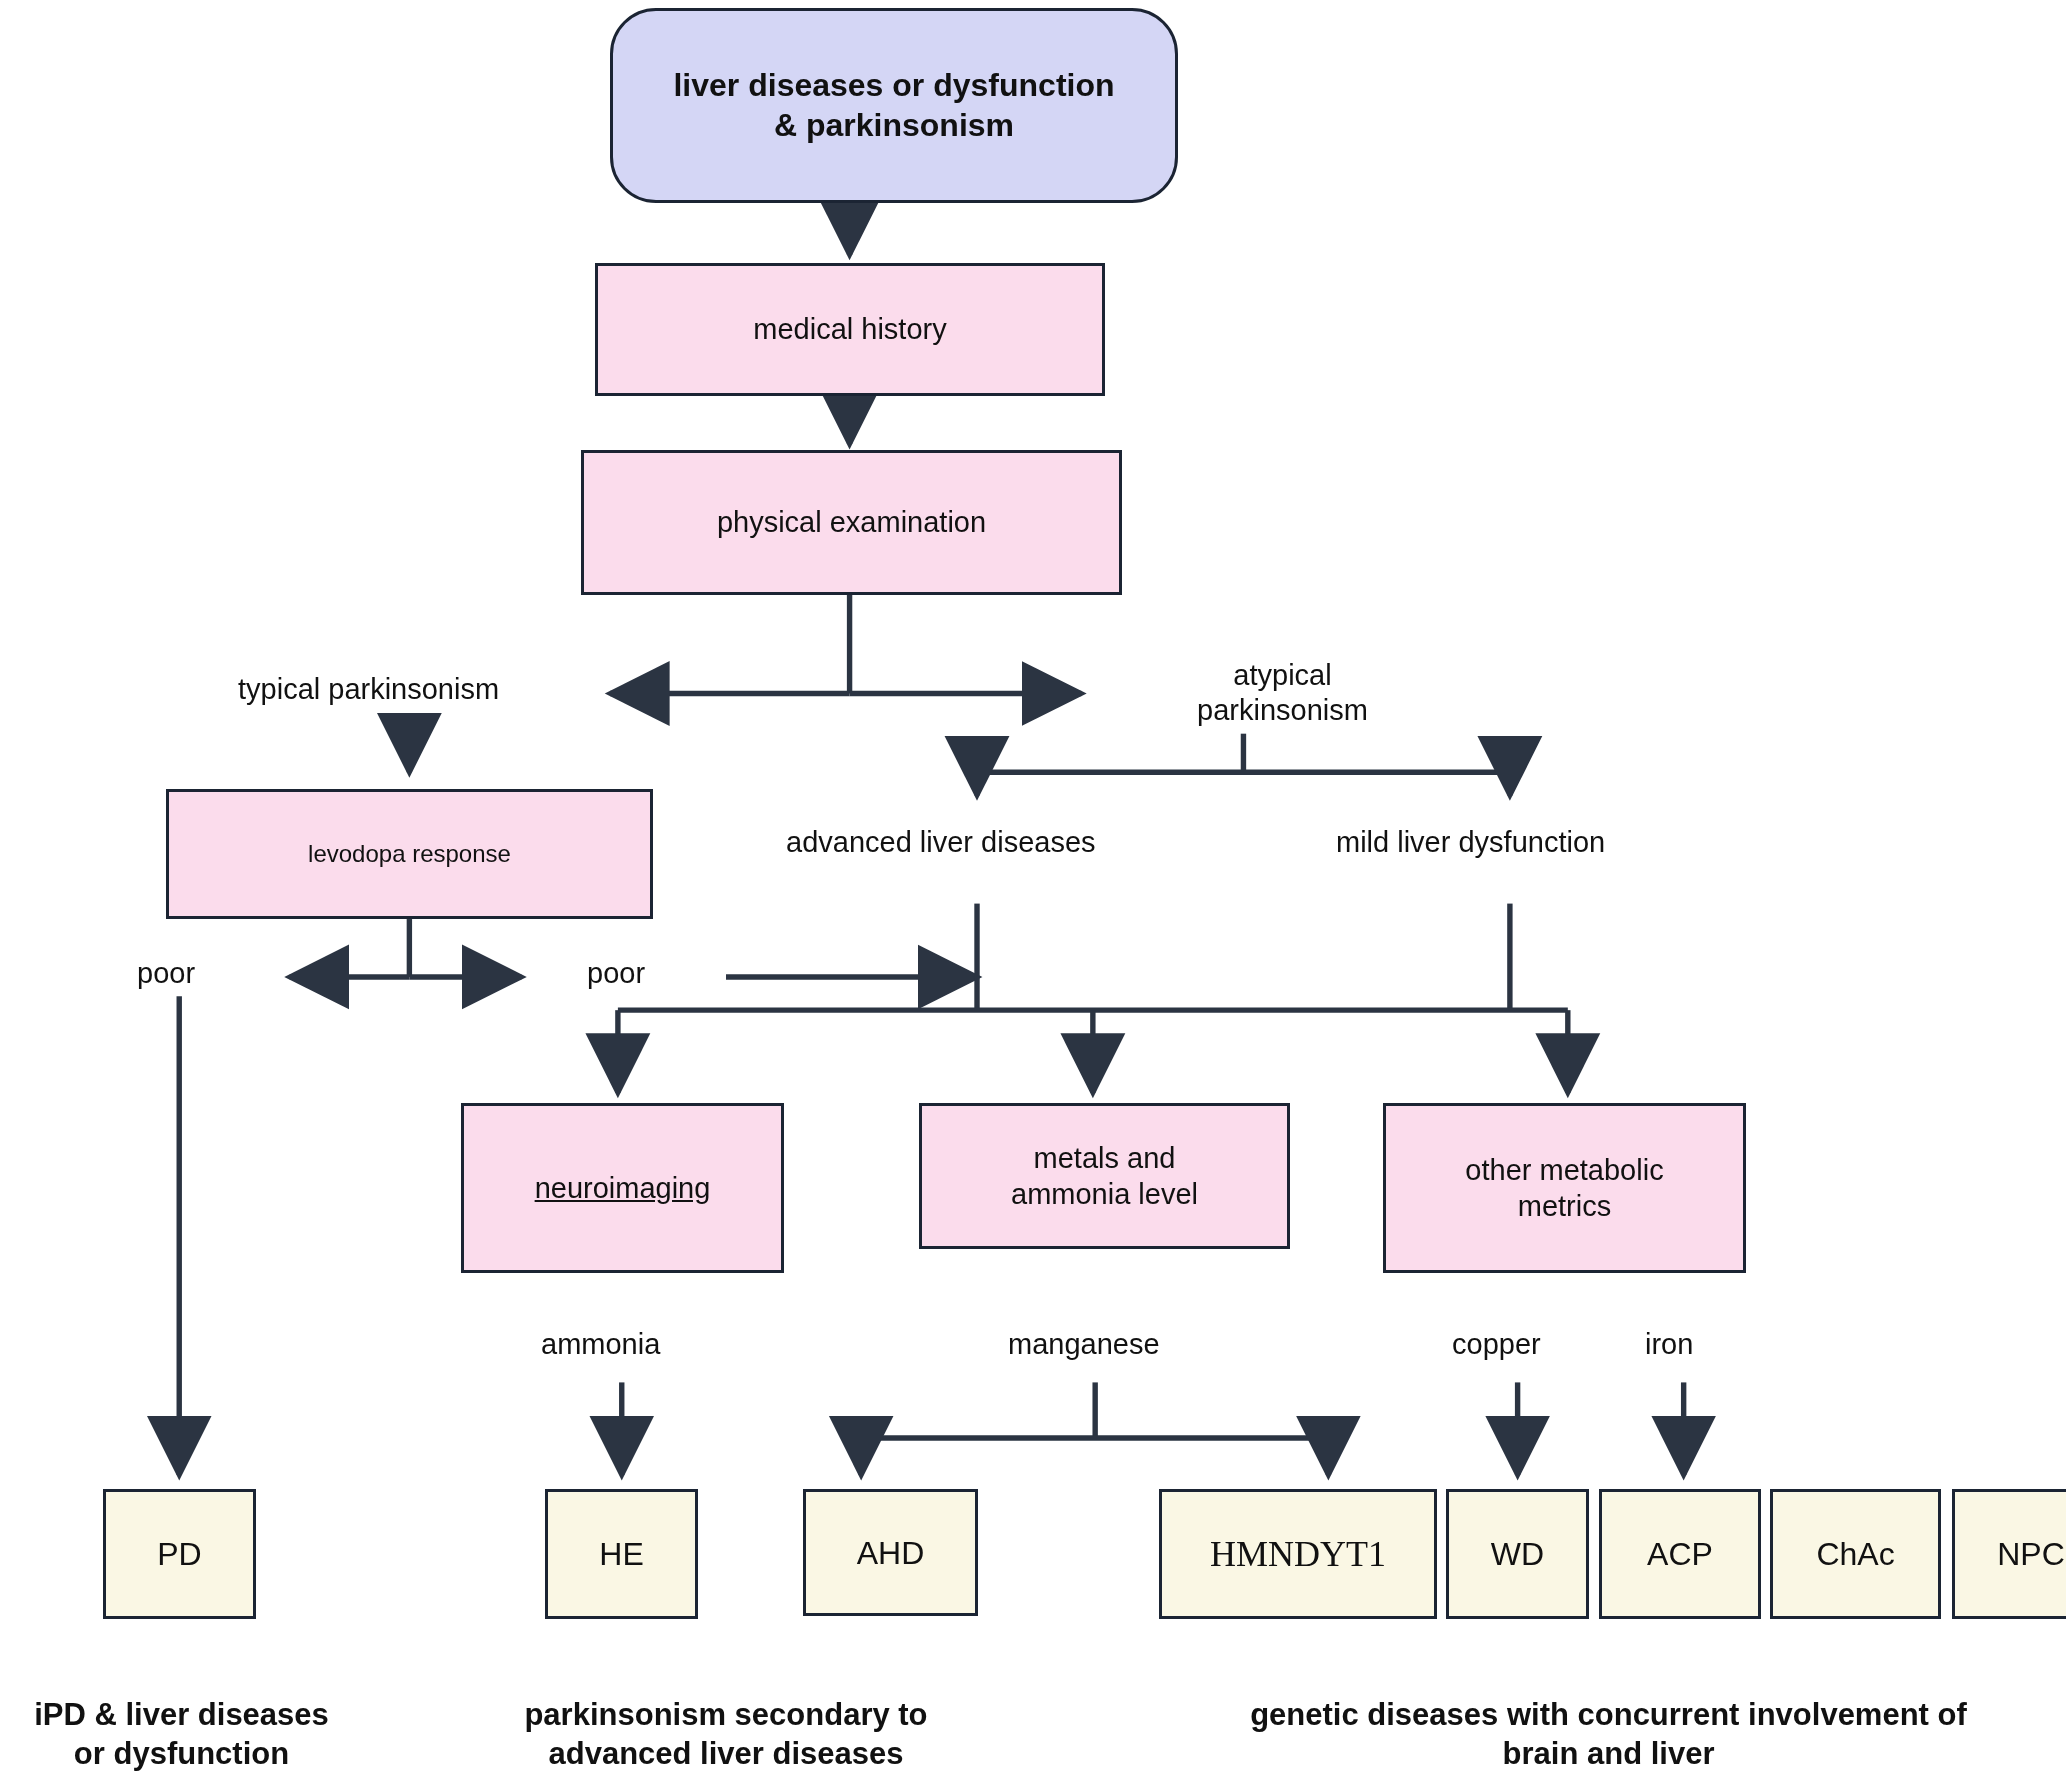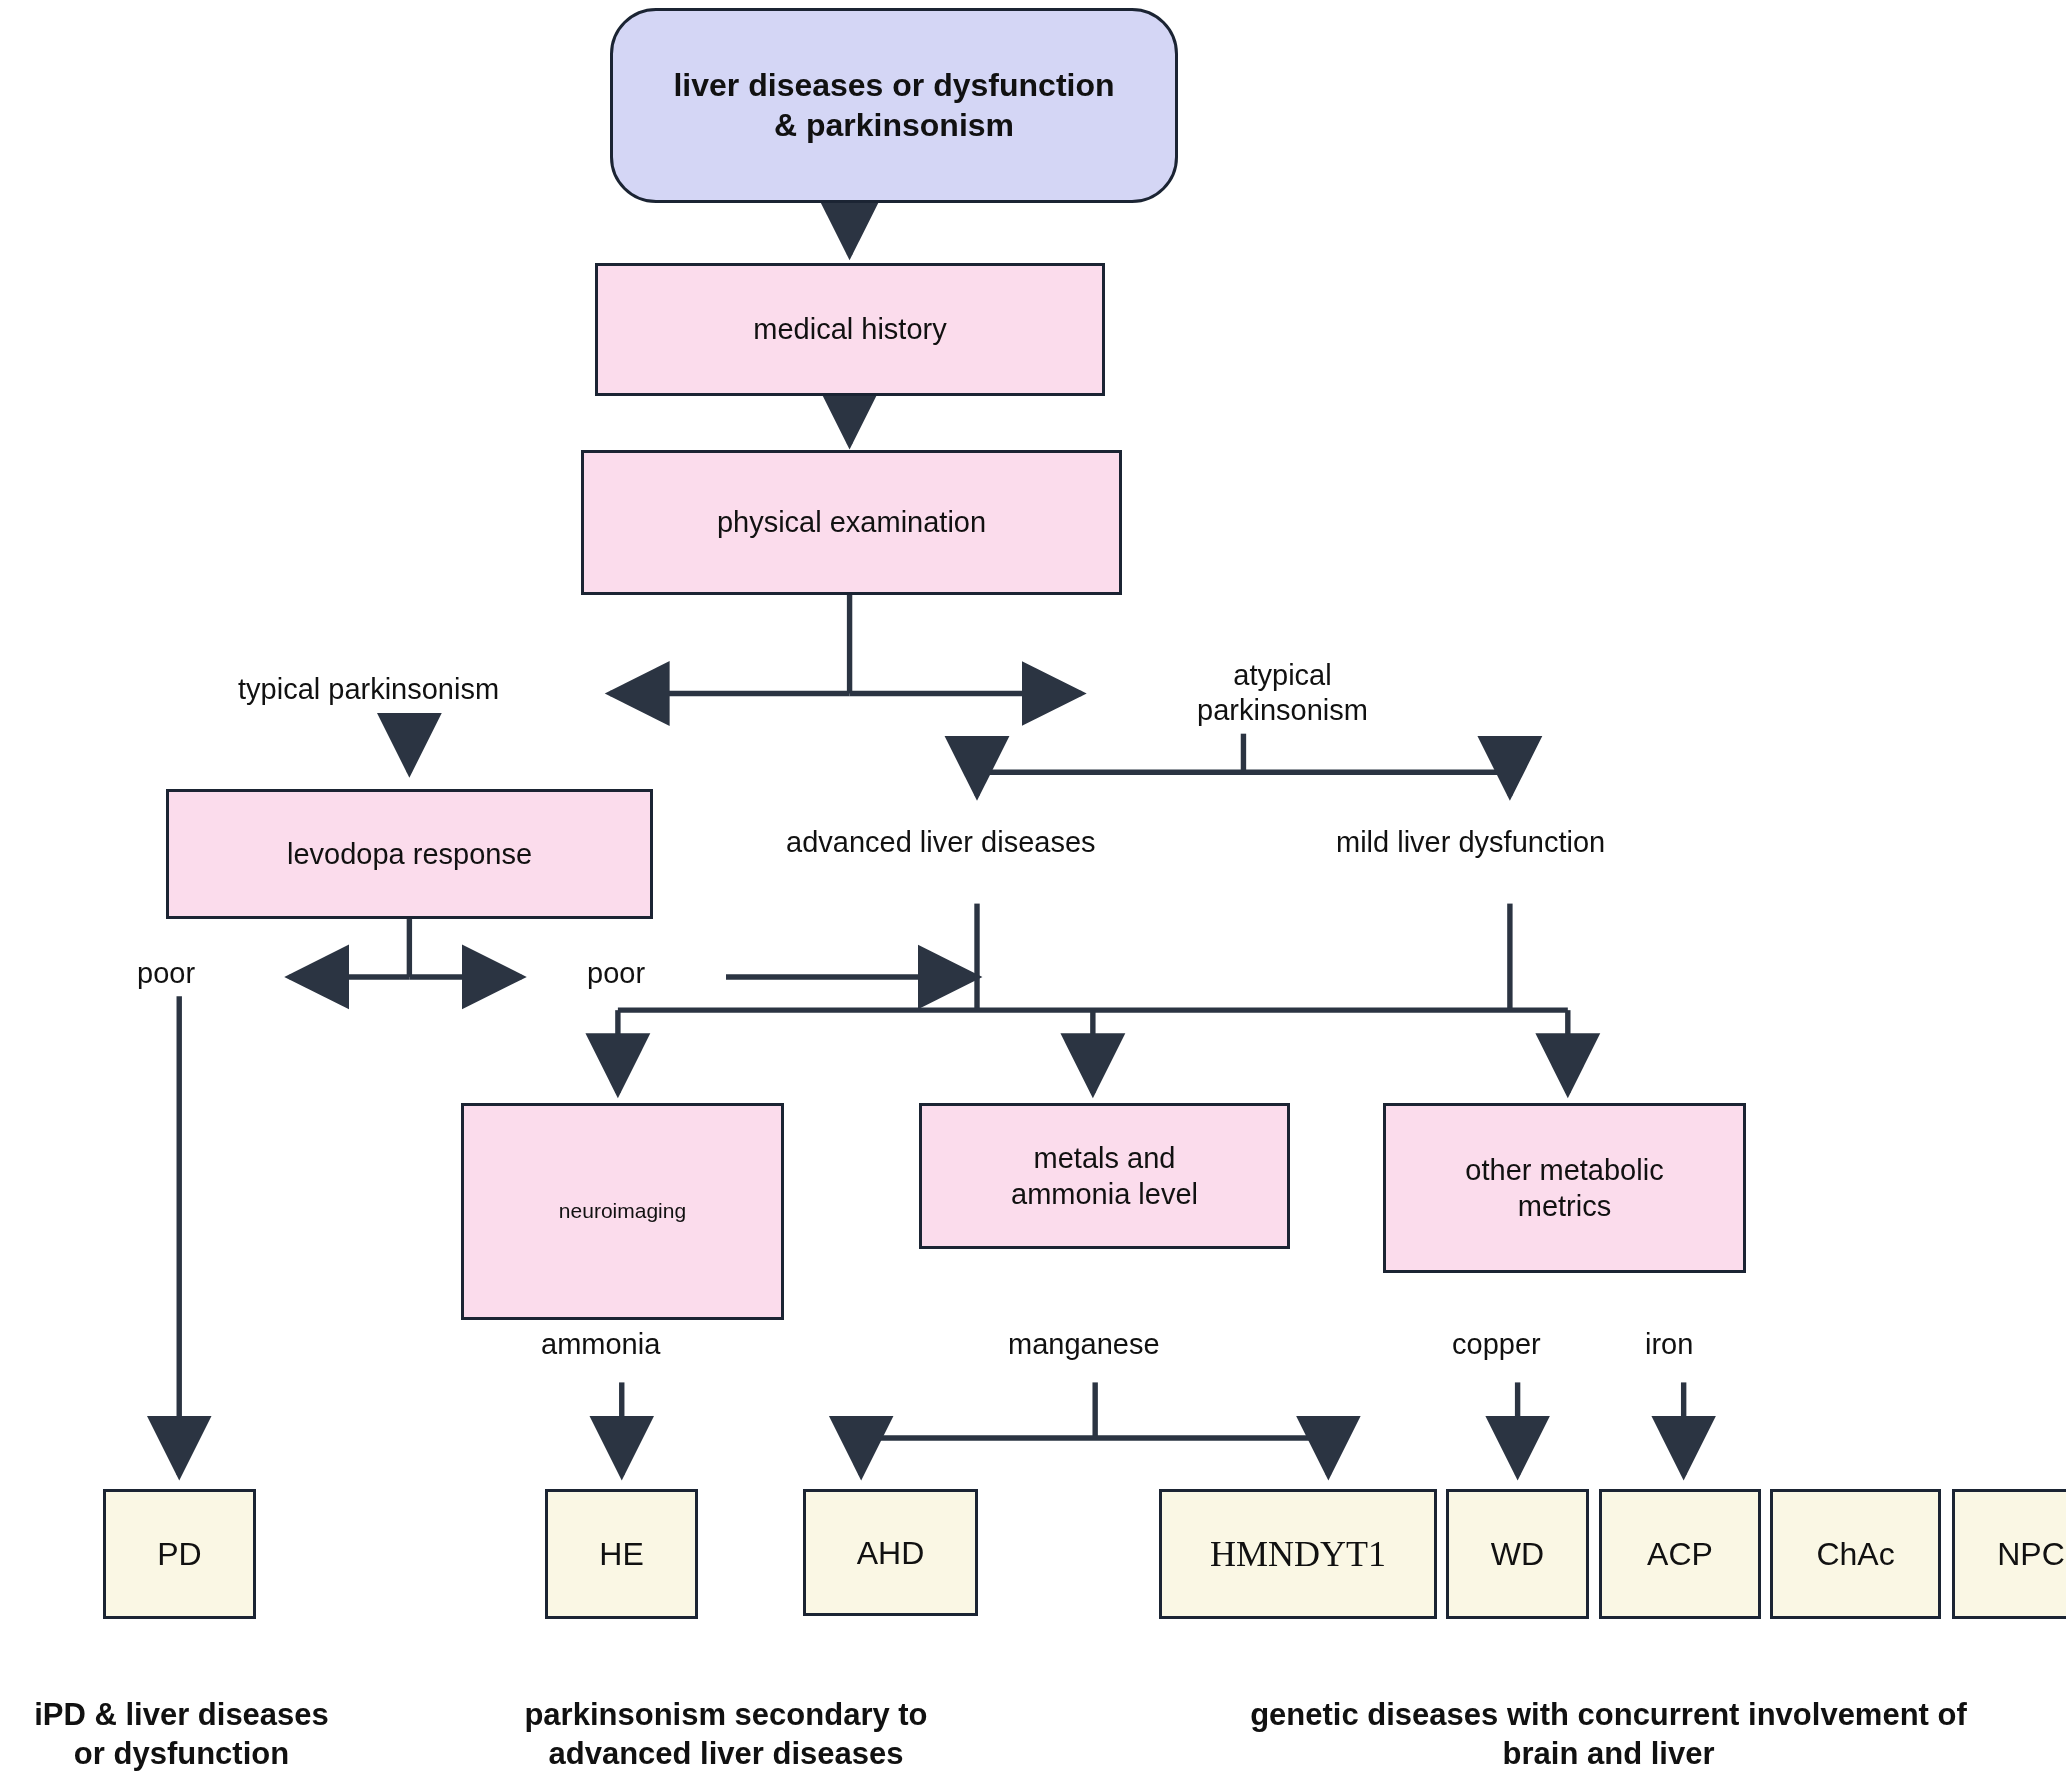--- a/index.html
+++ b/index.html
@@ -126,25 +126,25 @@
   </div>
 
   <div class="node-box pink" style="left:595px; top:263px; width:510px; height:133px; font-size:29px;">
     <span>medical history</span>
   </div>
 
   <div class="node-box pink" style="left:581px; top:450px; width:541px; height:145px; font-size:29px;">
     <span>physical examination</span>
   </div>
 
-  <div class="node-box pink" style="left:166px; top:789px; width:487px; height:130px; font-size:29px;">
+  <div class="node-box pink" style="left:166px; top:789px; width:487px; height:130px; font-size:24px;">
     <span>levodopa response</span>
   </div>
 
-  <div class="node-box pink" style="left:461px; top:1103px; width:323px; height:217px; font-size:21px;">
+  <div class="node-box pink" style="left:461px; top:1103px; width:323px; height:170px; font-size:29px;text-decoration:underline;">
     <span>neuroimaging</span>
   </div>
 
   <div class="node-box pink" style="left:919px; top:1103px; width:371px; height:146px; font-size:29px;">
     <div>
       <div>metals and</div>
       <div>ammonia level</div>
     </div>
   </div>
 

